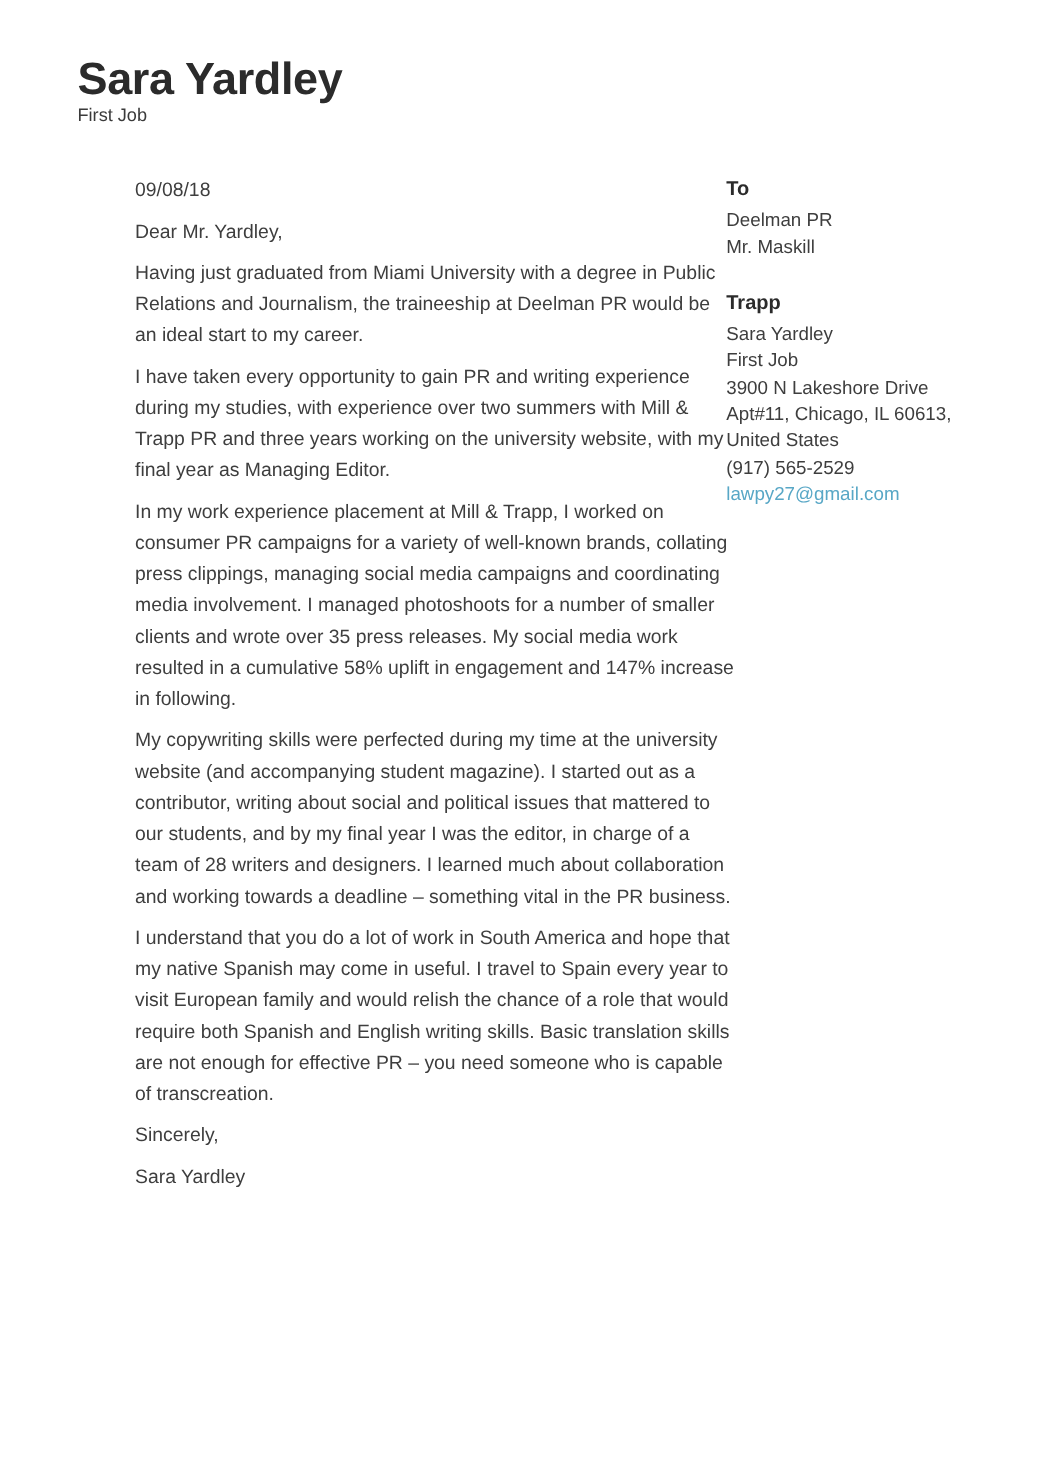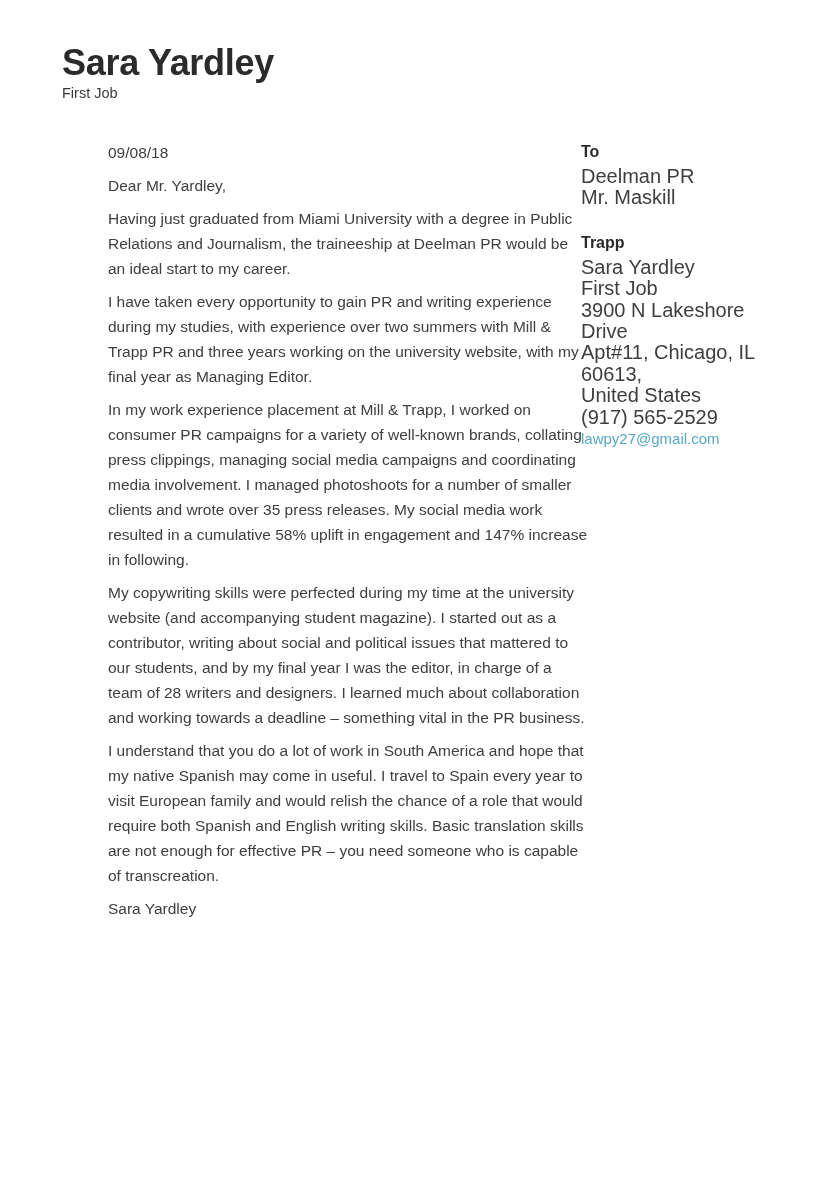--- a/index.html
+++ b/index.html
@@ -56,21 +56,21 @@
     width: 185px;
   }
   .side-heading {
     margin: 0 0 3px 0;
     font-size: 16px;
     font-weight: 700;
     color: #2b2b2b;
     line-height: 22px;
   }
   .side-line {
-    font-size: 20px;
+    font-size: 15px;
     line-height: 21.4px;
     color: #3e3e3e;
   }
   .from-block {
     margin-top: 23px;
   }
   .email-link {
     font-size: 15px;
     line-height: 21.4px;
     color: #58a7c6;
@@ -90,20 +90,21 @@
   </header>
 
   <main class="letter-col">
     <p>09/08/18</p>
     <p>Dear Mr. Yardley,</p>
     <p>Having just graduated from Miami University with a degree in Public Relations and Journalism, the traineeship at Deelman PR would be an ideal start to my career.</p>
     <p>I have taken every opportunity to gain PR and writing experience during my studies, with experience over two summers with Mill &amp; Trapp PR and three years working on the university website, with my final year as Managing Editor.</p>
     <p>In my work experience placement at Mill &amp; Trapp, I worked on consumer PR campaigns for a variety of well-known brands, collating press clippings, managing social media campaigns and coordinating media involvement. I managed photoshoots for a number of smaller clients and wrote over 35 press releases. My social media work resulted in a cumulative 58% uplift in engagement and 147% increase in following.</p>
     <p>My copywriting skills were perfected during my time at the university website (and accompanying student magazine). I started out as a contributor, writing about social and political issues that mattered to our students, and by my final year I was the editor, in charge of a team of 28 writers and designers. I learned much about collaboration and working towards a deadline – something vital in the PR business.</p>
     <p>I understand that you do a lot of work in South America and hope that my native Spanish may come in useful. I travel to Spain every year to visit European family and would relish the chance of a role that would require both Spanish and English writing skills. Basic translation skills are not enough for effective PR – you need someone who is capable of transcreation.</p>
+    <p>Sincerely,</p>
     <p>Sara Yardley</p>
   </main>
 
   <aside class="side-col">
 
     <section class="to-block">
       <h2 class="side-heading">To</h2>
       <div class="side-line">Deelman PR</div>
       <div class="side-line">Mr. Maskill</div>
     </section>

